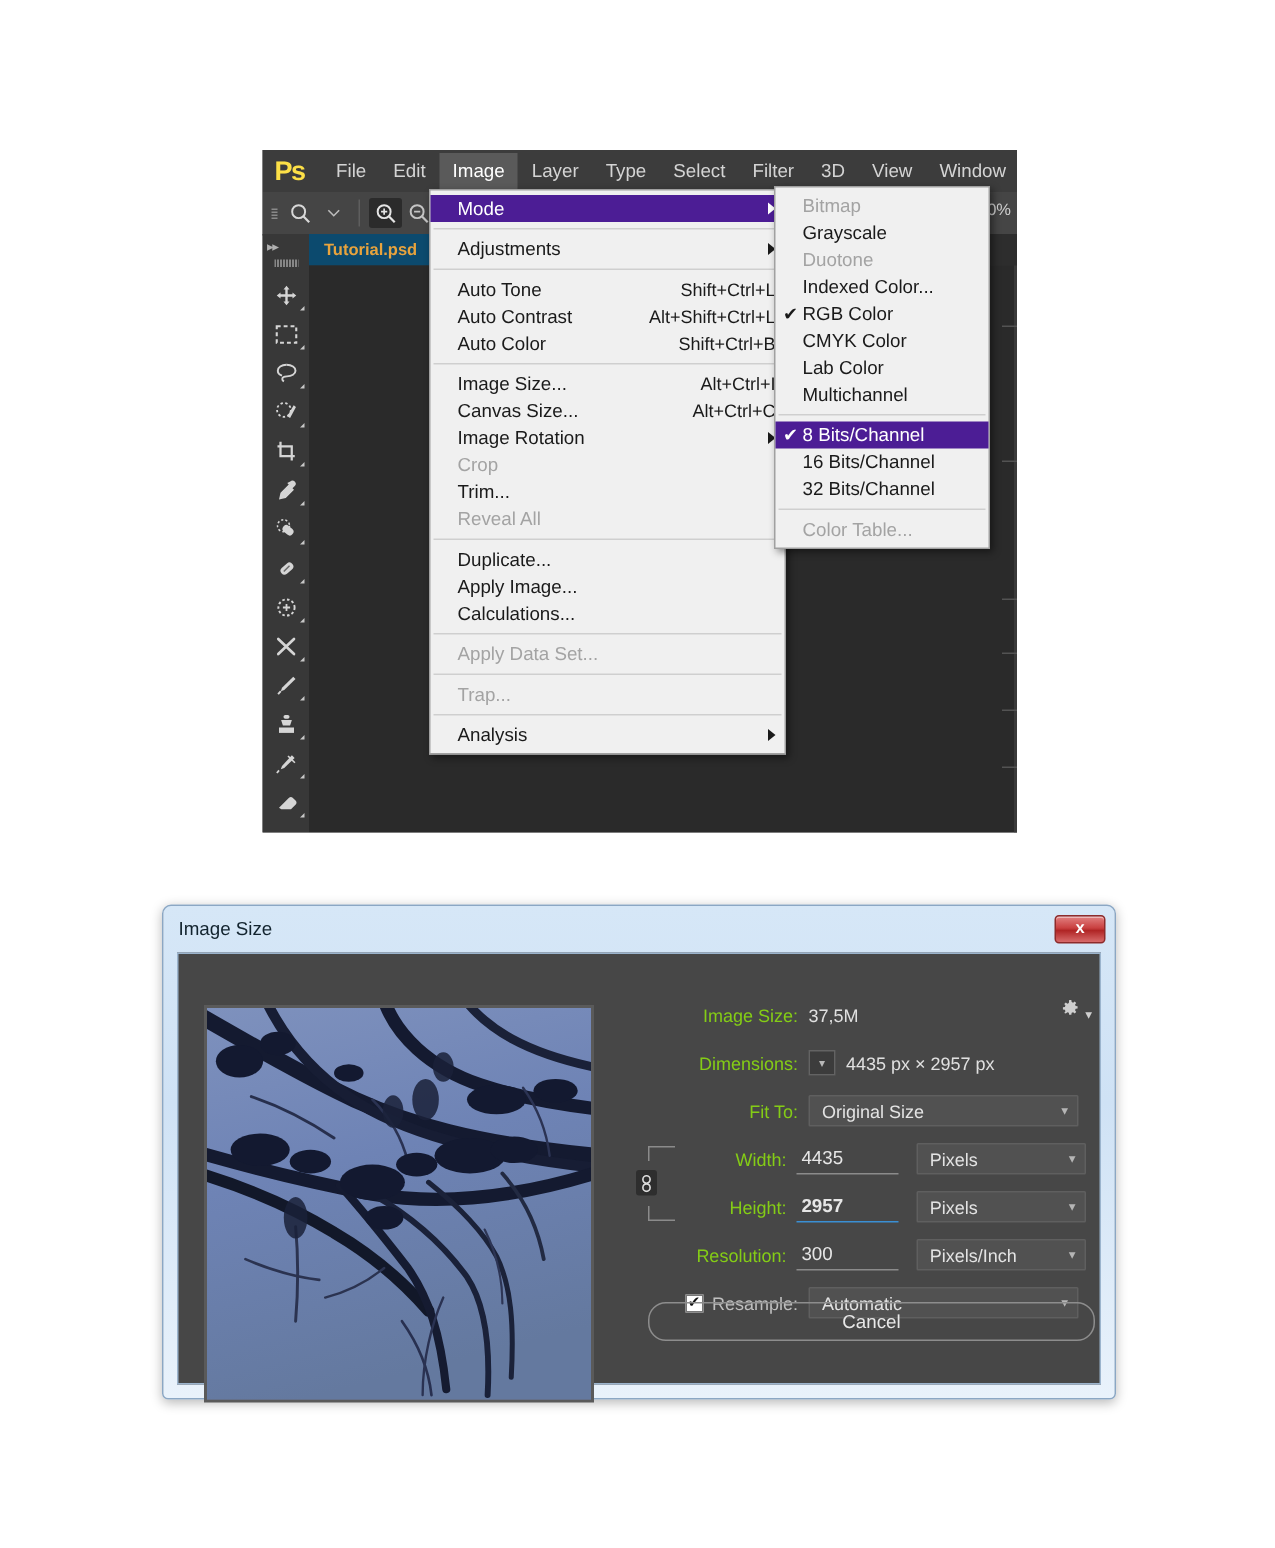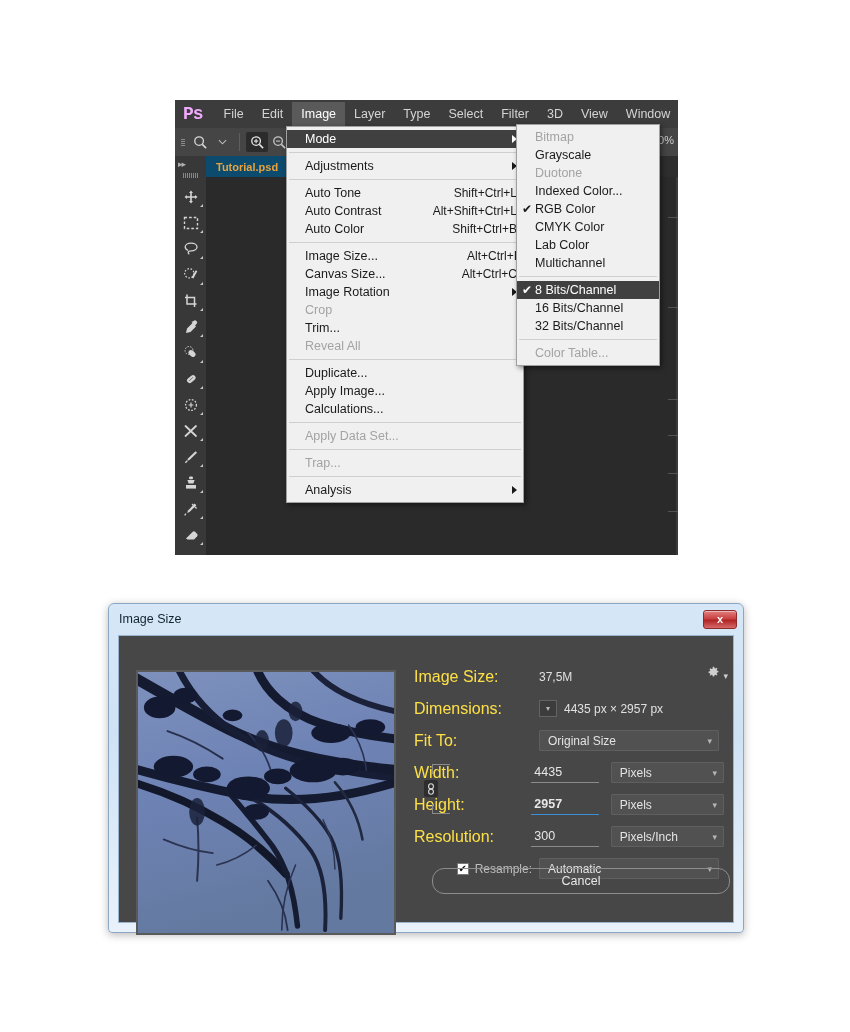--- a/index.html
+++ b/index.html
@@ -12,22 +12,22 @@
   
   #ps-window{
     position:absolute;left:175px;top:100px;width:503px;height:455px;
     background:#323232;overflow:hidden;
   }
   #ps-menubar{
     position:absolute;left:0;top:0;width:503px;height:28px;
     background:#3c3c3c;display:flex;align-items:center;
   }
   #ps-logo{
-    color:#f0abfc;font-size:18px;font-weight:bold;letter-spacing:-1px;
-    padding:0 12px 0 8px;font-family:Liberation Mono, monospace;
+    color:#fde047;font-size:18px;font-weight:bold;letter-spacing:-1px;
+    padding:0 12px 0 8px;font-family:Liberation Sans, sans-serif;
   }
   .menu-item{
     color:#d4d4d4;font-size:12.5px;padding:5px 9px;cursor:default;white-space:nowrap;
   }
   .menu-item.active{background:#5a5a5a;color:#ffffff;}
 
   #ps-optionsbar{
     position:absolute;left:0;top:28px;width:503px;height:28px;
     background:#454545;display:flex;align-items:center;border-bottom:1px solid #2b2b2b;
   }
@@ -80,21 +80,21 @@
     box-shadow:2px 2px 5px rgba(0,0,0,.45);
     padding:3px 0;z-index:40;
   }
   .mrow{
     display:flex;align-items:center;height:18px;padding:0 6px 0 18px;
     font-size:12.5px;color:#1a1a1a;position:relative;white-space:nowrap;
   }
   .mrow .mlabel{flex:1;}
   .mrow .maccel{color:#1a1a1a;font-size:12px;padding-left:14px;}
   .mrow.dim .mlabel,.mrow.dim .maccel{color:#a3a3a3;}
-  .mrow.hl{background:#404040;}
+  .mrow.hl{background:#4c1d95;}
   .mrow.hl .mlabel{color:#ffffff;}
   .msep{height:1px;background:#cfcfcf;margin:4px 2px;}
   .arrow{
     width:0;height:0;border-top:4px solid transparent;border-bottom:4px solid transparent;
     border-left:5px solid #1a1a1a;margin-left:6px;
   }
   .mrow.hl .arrow{border-left-color:#ffffff;}
   .mrow.dim .arrow{border-left-color:#a3a3a3;}
   .tick{position:absolute;left:5px;font-size:12px;color:#1a1a1a;line-height:18px;}
   .mrow.hl .tick{color:#ffffff;}
@@ -134,21 +134,21 @@
 
   #preview{
     position:absolute;left:17px;top:34px;width:260px;height:265px;
     background:#5a5a5a;padding:2px;box-sizing:border-box;
   }
   #preview-img{width:100%;height:100%;position:relative;overflow:hidden;background:#6e84b4;}
 
   #form{position:absolute;left:295px;top:30px;width:310px;}
   .frow{display:flex;align-items:center;margin-bottom:11px;height:21px;}
   .flabel{
-    color:#fde047;font-size:16px;text-align:left;width:125px;padding-right:7px;
+    color:#84cc16;font-size:12px;text-align:right;width:125px;padding-right:7px;
     white-space:nowrap;box-sizing:border-box;
   }
   .fval{color:#e0e0e0;font-size:12px;}
   .gearbtn{position:absolute;right:-4px;top:0px;color:#cfcfcf;font-size:13px;}
   .minisel{
     width:16px;height:15px;background:#3c3c3c;border:1px solid #636363;
     display:inline-flex;align-items:center;justify-content:center;
     color:#b8b8b8;font-size:8px;margin-right:7px;
   }
   .combo{

